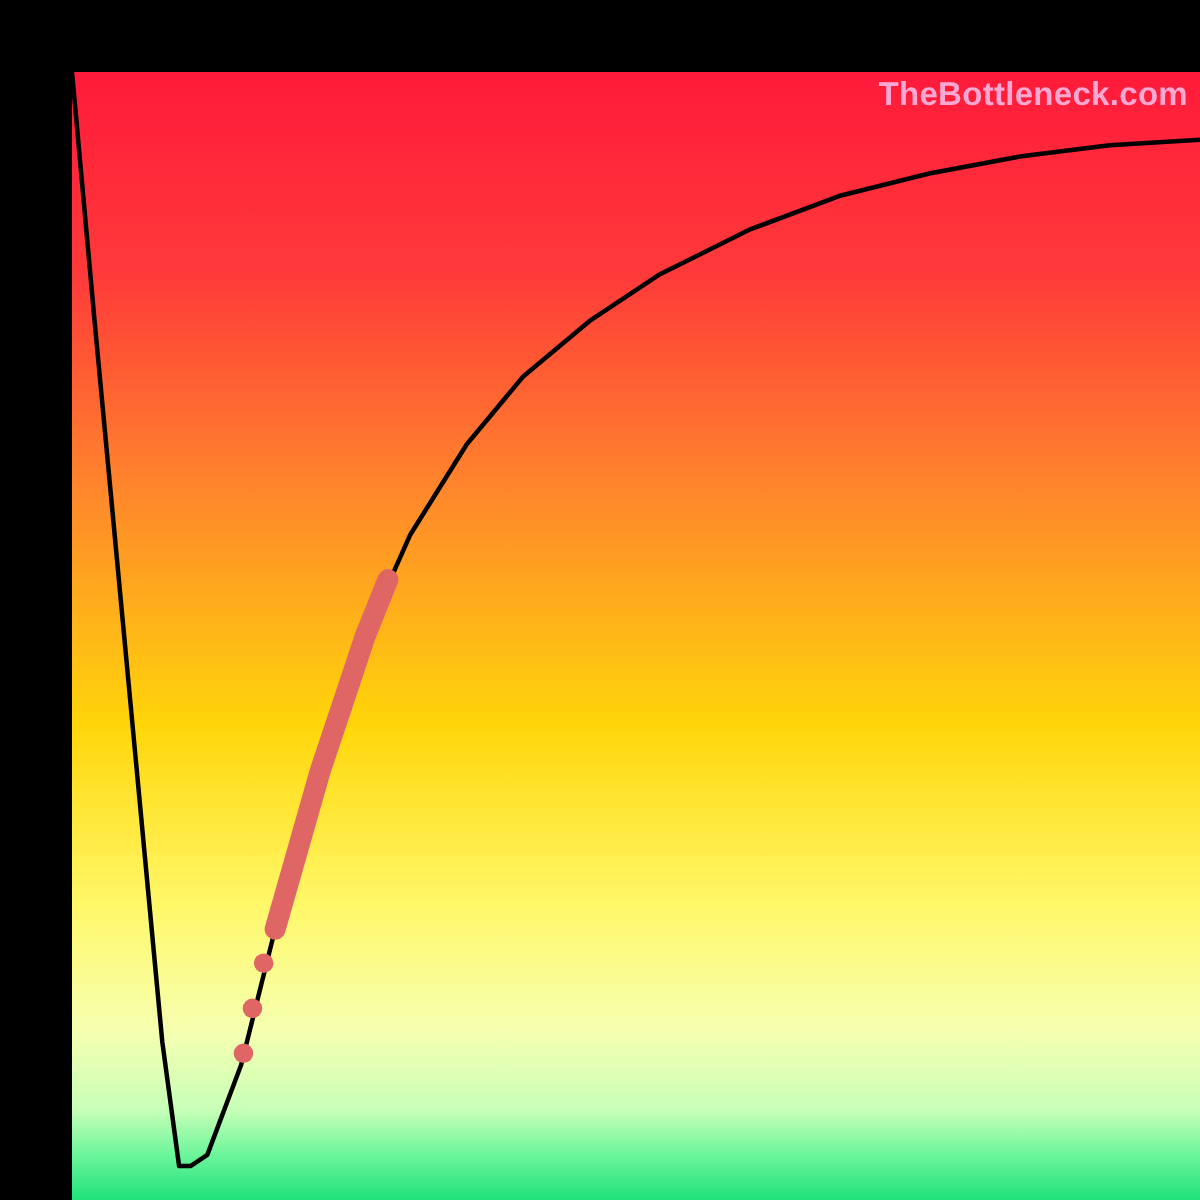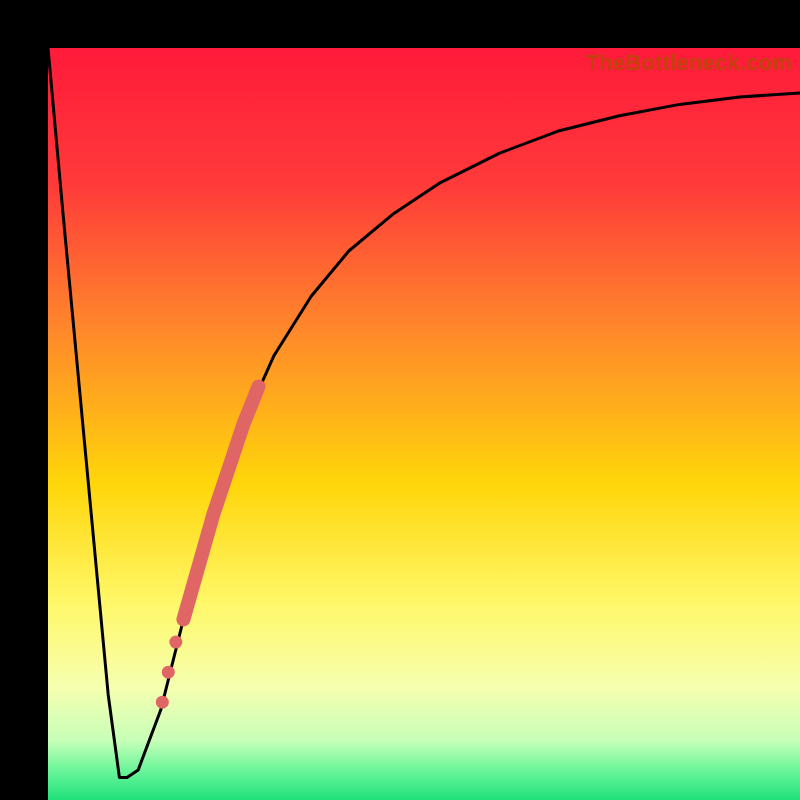--- a/index.html
+++ b/index.html
@@ -37,21 +37,21 @@
     width: 752px;
     height: 752px;
   }
   .watermark {
     position: absolute;
     top: 2px;
     right: 8px;
     font-family: Arial, Helvetica, sans-serif;
     font-size: 22px;
     font-weight: 600;
-    color: #c2410c;
+    color: #f9a8d4;
     letter-spacing: 0.2px;
     user-select: none;
   }
 </style>
 </head>
 <body>
 
 <div class="frame">
   <div class="plot">
 

